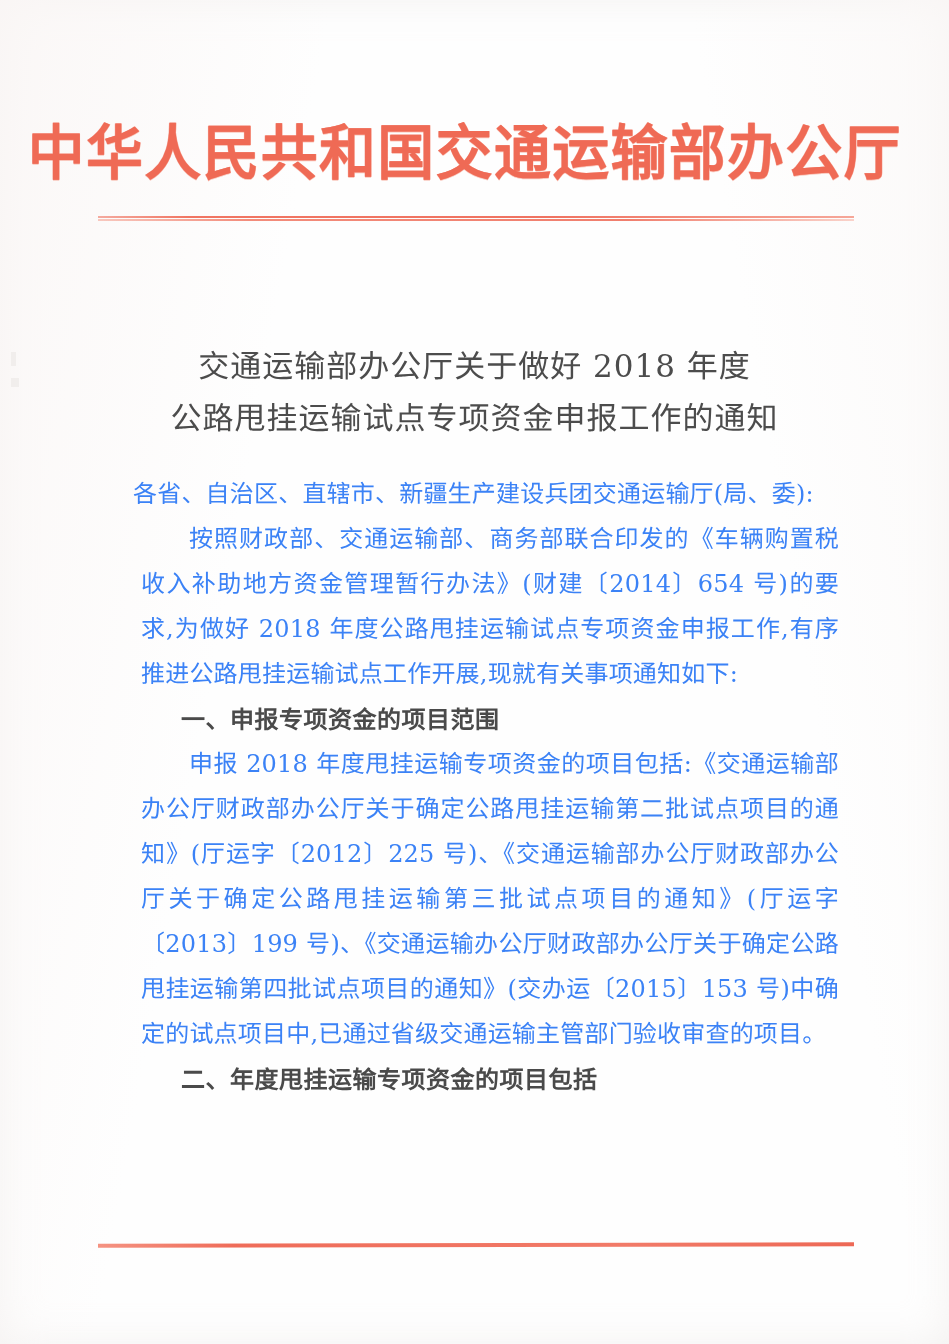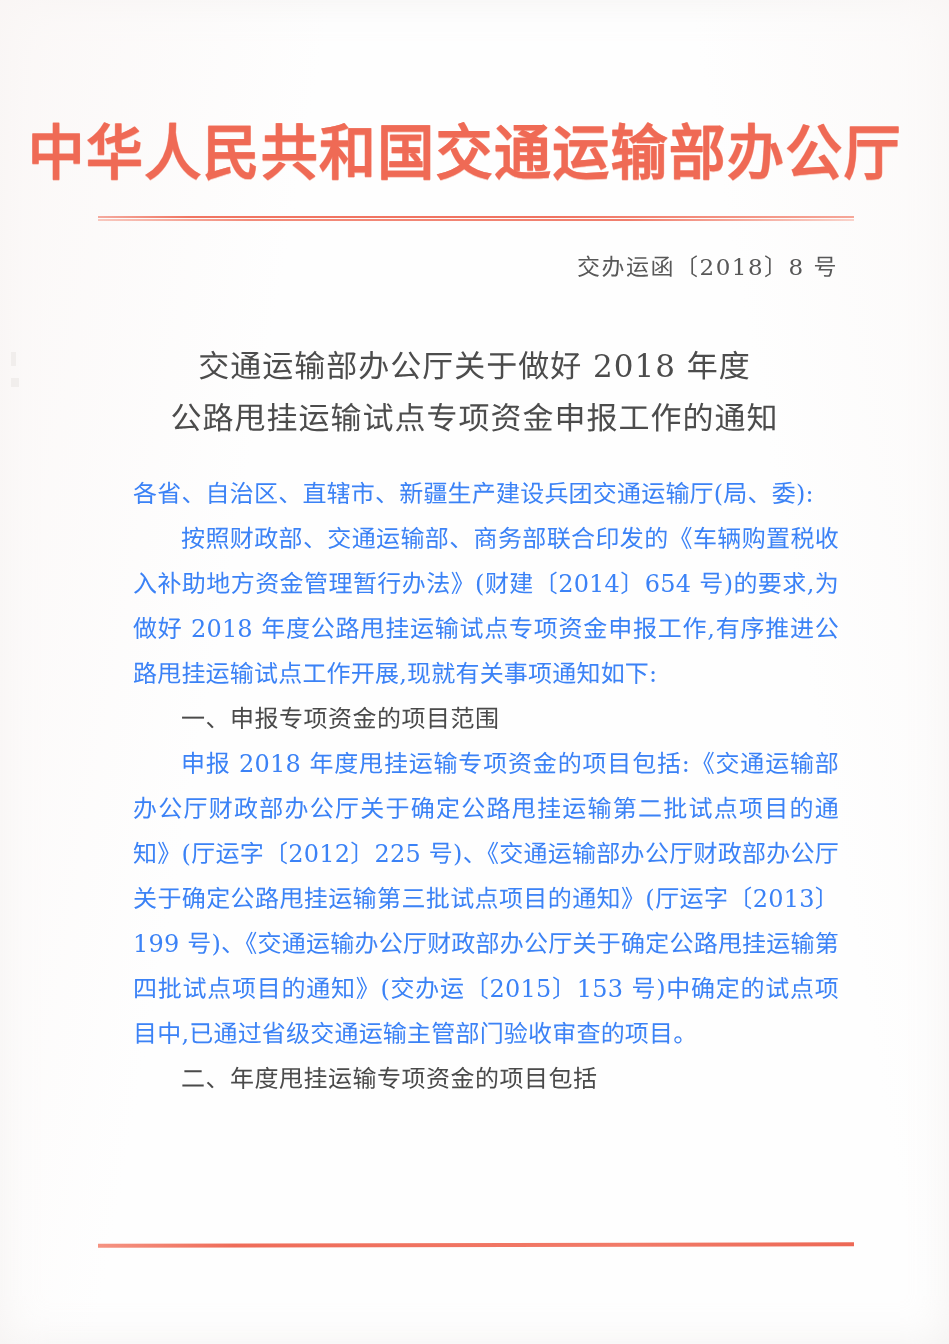--- a/index.html
+++ b/index.html
@@ -139,24 +139,25 @@
     text-justify: inter-character;
   }
 
   .para.salutation {
     text-indent: 0;
     white-space: nowrap;
   }
 
   .para.indent {
     text-indent: 2em;
+    margin-left: 8px;
   }
 
   .heading {
-    font-weight: normal;
+    font-weight: bold;
     color: #4a4a4a;
     text-indent: 2em;
     letter-spacing: 0.5px;
   }
 
   
   .para.tail {
     text-indent: 2em;
   }
 
@@ -197,21 +198,20 @@
 
   <div class="masthead">
     <span class="masthead-title">中华人民共和国交通运输部办公厅</span>
   </div>
 
   <div class="rule-top">
     <div class="line-a"></div>
     <div class="line-b"></div>
   </div>
 
-  <div class="doc-number">交办运函〔2018〕8 号</div>
 
   <div class="doc-title">
     <span class="t-line">交通运输部办公厅关于做好 2018 年度</span>
     <span class="t-line">公路甩挂运输试点专项资金申报工作的通知</span>
   </div>
 
   <div class="body-area">
 
     <p class="para salutation">各省、自治区、直辖市、新疆生产建设兵团交通运输厅(局、委):</p>
 

